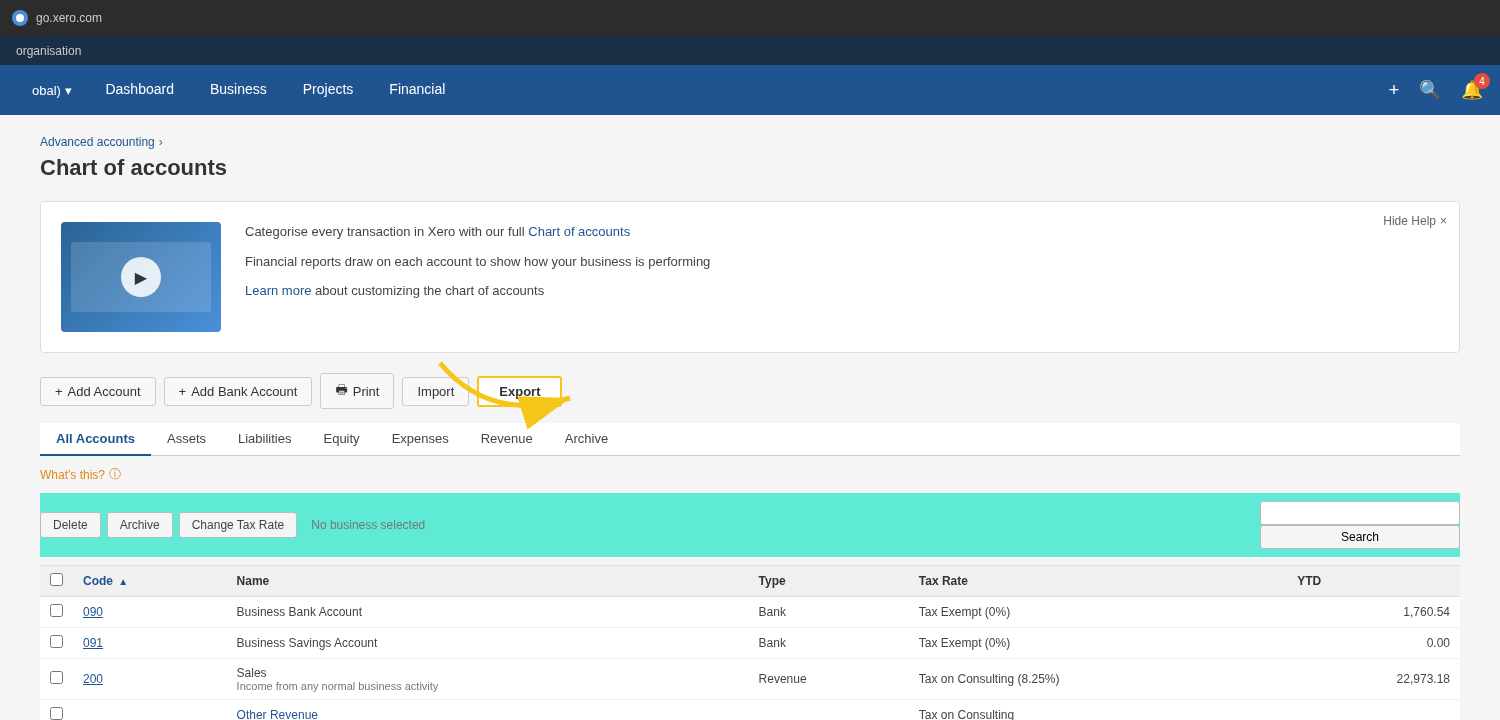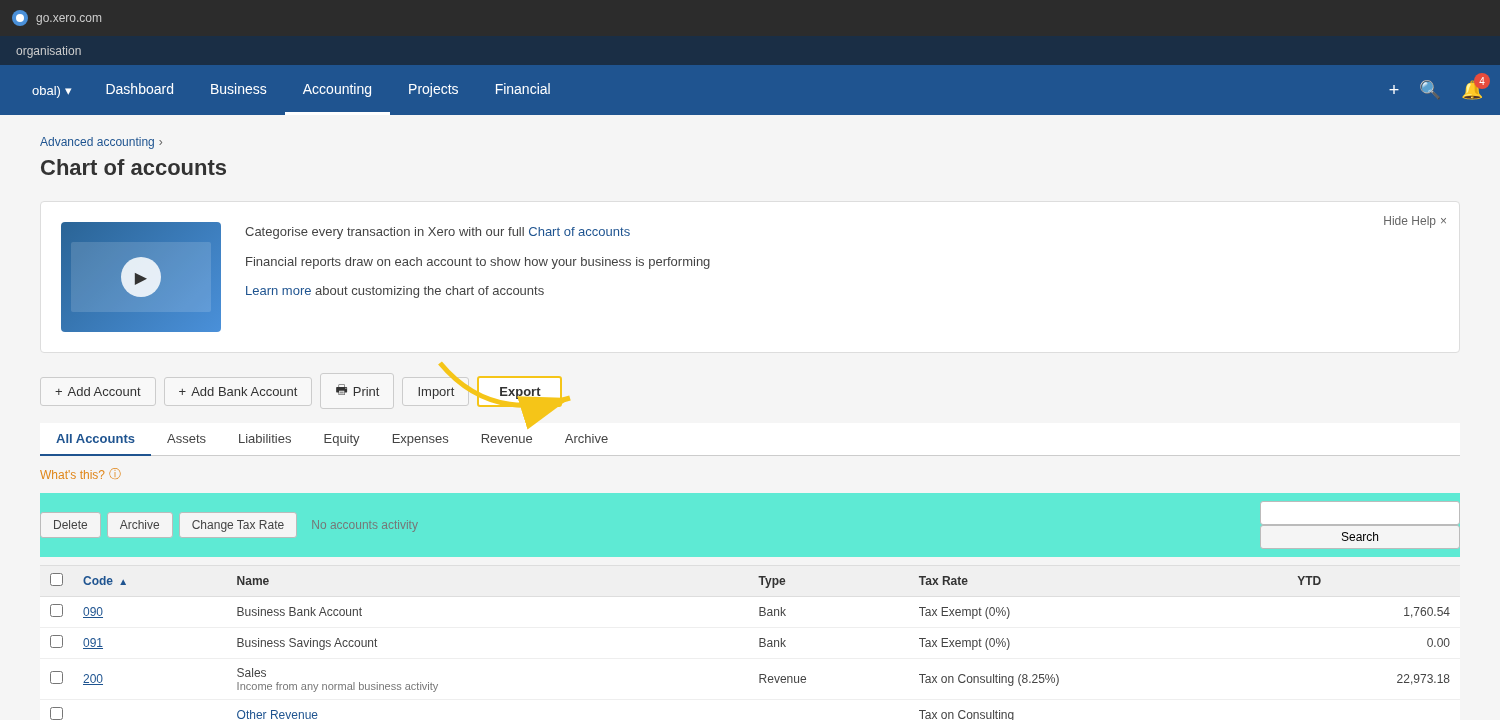--- a/index.html
+++ b/index.html
@@ -308,21 +308,20 @@
 </div>
 
 <div class="main-nav">
   <div class="nav-org">
     <span>obal)</span>
     <span>▾</span>
   </div>
   <div class="nav-items">
     <a class="nav-item">Dashboard</a>
     <a class="nav-item">Business</a>
-    <a class="nav-item active">Accounting</a>
     <a class="nav-item">Projects</a>
     <a class="nav-item">Financial</a>
   </div>
   <div class="nav-right">
     <div class="nav-icon-btn">
       <span>+</span>
     </div>
     <div class="nav-icon-btn">🔍</div>
     <div class="nav-icon-btn" style="position:relative;">
       <span>🔔</span>
@@ -404,21 +403,21 @@
 
   <div class="whats-this">
     <span>What's this?</span>
     <span>ⓘ</span>
   </div>
 
   <div class="table-toolbar">
     <button class="btn-table">Delete</button>
     <button class="btn-table">Archive</button>
     <button class="btn-table">Change Tax Rate</button>
-    <span class="no-selected">No accounts activity</span>
+    <span class="no-selected">No business selected</span>
     <div class="search-area">
       <input class="search-input" type="text" placeholder="" style="">
       <button class="btn-search">Search</button>
     </div>
   </div>
 
   <table class="accounts-table">
     <thead>
       <tr>
         <th style="width:30px;">

